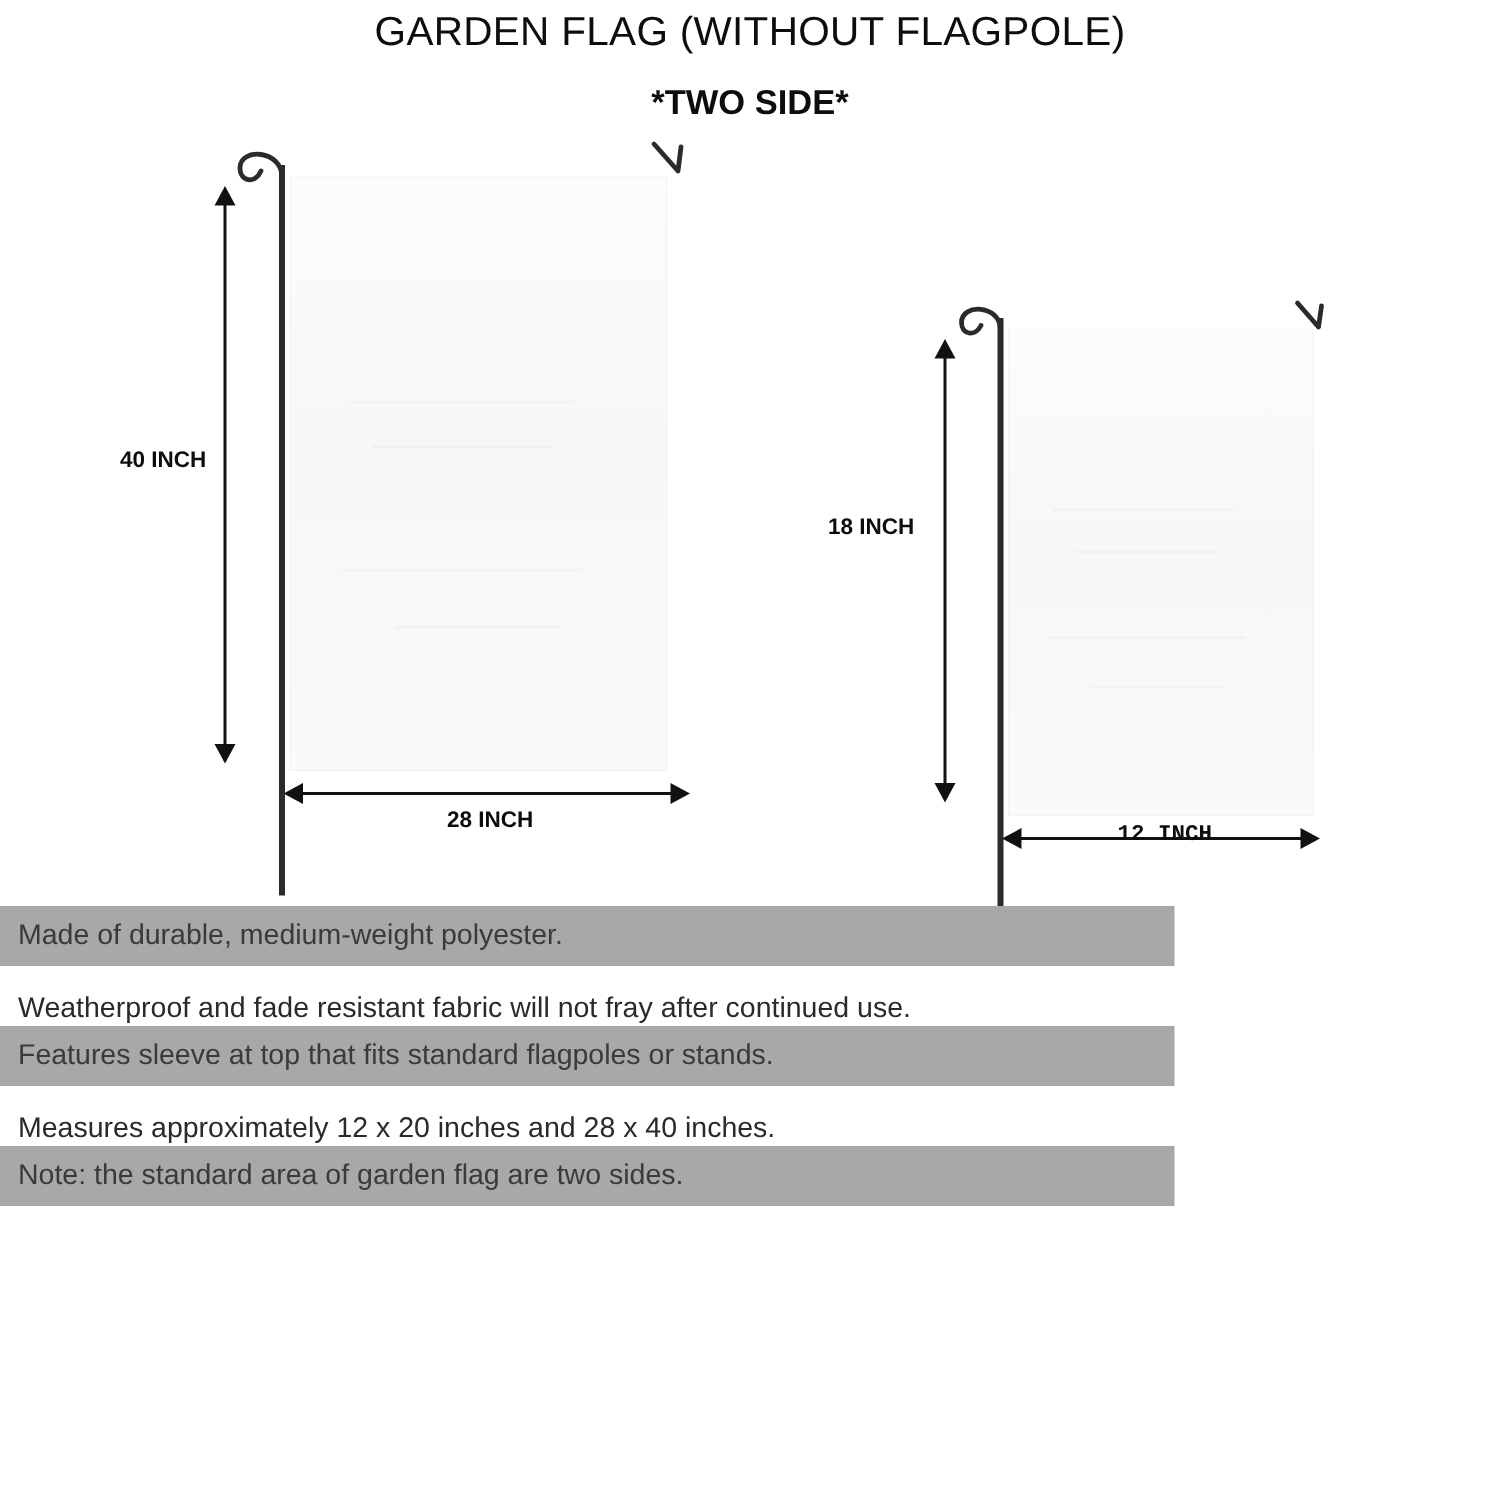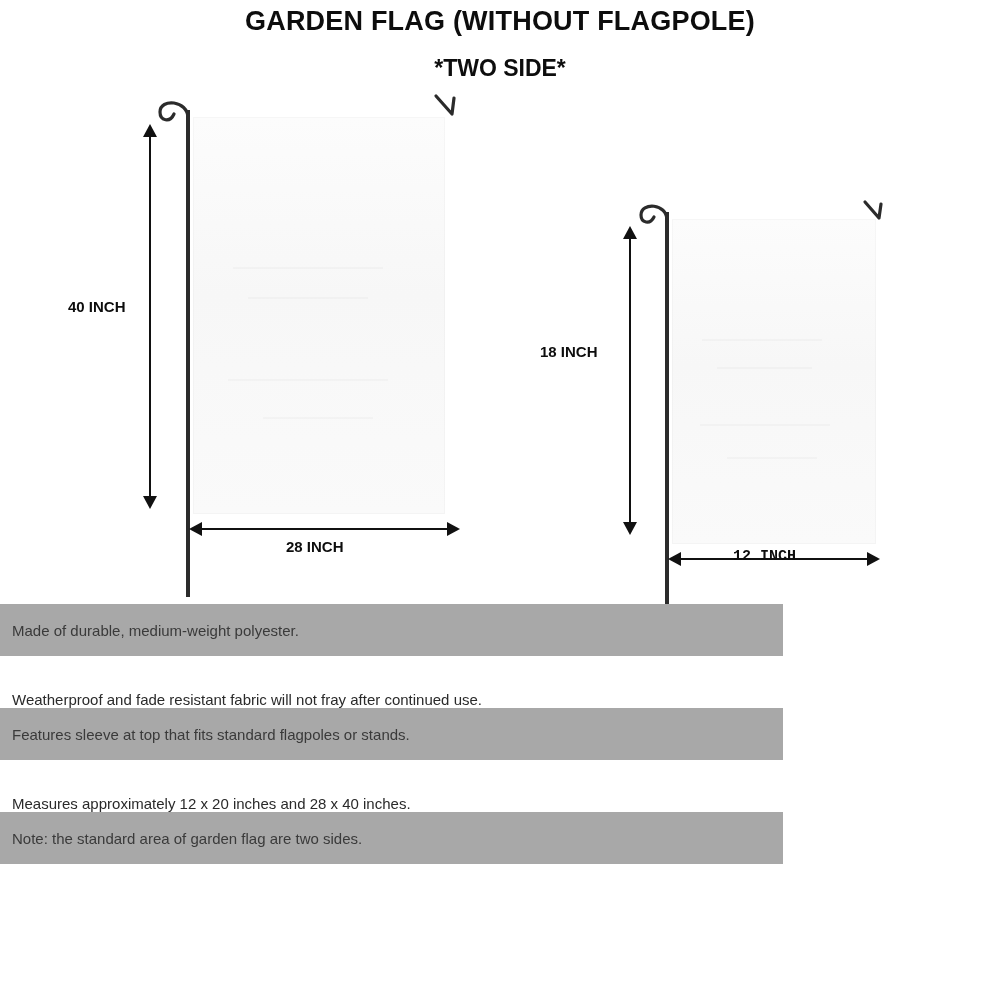--- a/index.html
+++ b/index.html
@@ -21,21 +21,21 @@
   
   .title-block {
     position: absolute;
     top: 6px;
     left: 0;
     width: 1000px;
     text-align: center;
   }
   .title-main {
     font-size: 27px;
-    font-weight: bold;
+    font-weight: normal;
     letter-spacing: 0.2px;
     color: #0d0d0d;
     line-height: 1.15;
   }
   .title-sub {
     font-size: 23px;
     font-weight: bold;
     color: #0d0d0d;
     line-height: 1.15;
     margin-top: 18px;
@@ -86,36 +86,37 @@
     border-top: 7px solid transparent;
     border-bottom: 7px solid transparent;
     border-left: 13px solid #111111;
   }
   .dim-label {
     position: absolute;
     font-size: 15px;
     font-weight: bold;
     color: #0d0d0d;
     white-space: nowrap;
+    margin-left: 12px;
   }
 
   
   .features {
     position: absolute;
     left: 0;
     top: 604px;
     width: 783px;
   }
   .feature-row {
-    height: 52px;
+    height: 40px;
     display: flex;
     align-items: center;
     padding-left: 12px;
     box-sizing: border-box;
-    font-size: 15px;
+    font-size: 19px;
     color: #2a2a2a;
   }
   .feature-row.shaded {
     background: #a8a8a8;
     color: #3a3a3a;
   }
   .feature-row.plain {
     background: #ffffff;
     align-items: flex-end;
   }

